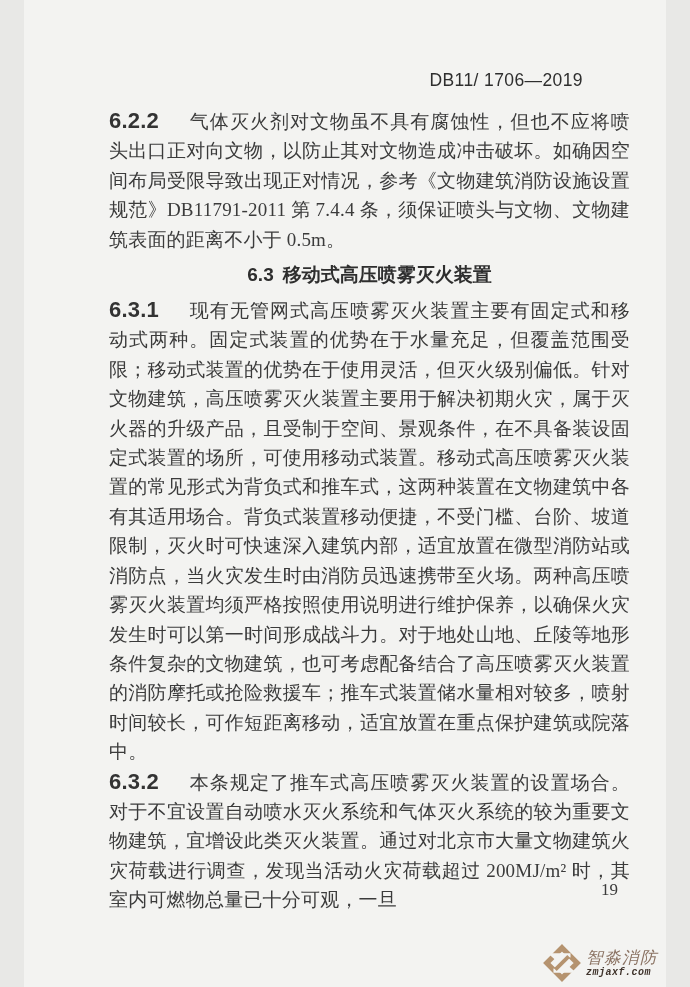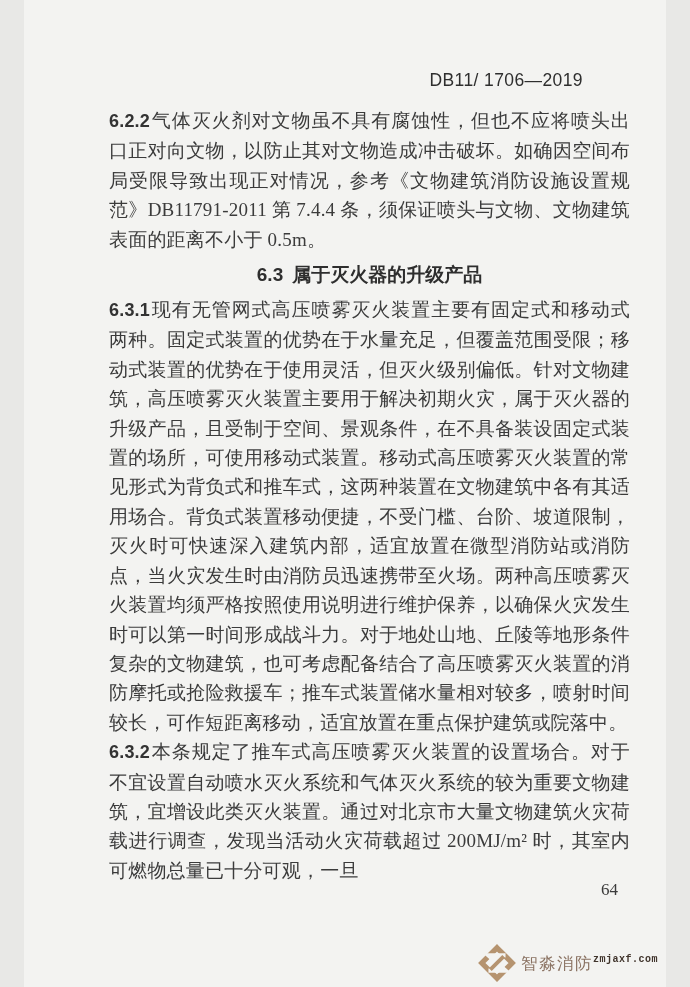--- a/index.html
+++ b/index.html
@@ -19,40 +19,40 @@
   }
   .content{position:absolute;left:85px;top:106px;width:521px;}
   .body-para{
     margin:0;
     font-size:19px;line-height:29.4px;
     text-align:justify;text-justify:inter-character;
     letter-spacing:.2px;
   }
   .clause-num{
     font-family:"Liberation Sans","DejaVu Sans",sans-serif;
-    font-weight:bold;font-size:18px;color:#333;
-    margin-right:1px;
+    font-weight:bold;font-size:22px;color:#333;
+    margin-right:30px;
   }
   .section-heading{
     margin:8px 0 7px;
     text-align:center;
     font-family:"Liberation Sans","DejaVu Sans",sans-serif;
     font-weight:bold;font-size:19px;color:#2e2e2e;
   }
   .section-heading .heading-num{margin-right:9px;}
   .page-number{
     position:absolute;top:880px;left:577px;
     font-size:17px;color:#3b3b3b;
   }
   .watermark{
     position:absolute;right:8px;bottom:5px;
     display:flex;align-items:center;gap:5px;
   }
   .wm-icon{width:38px;height:38px;flex:0 0 auto;}
-  .wm-text{display:flex;line-height:1.15;}
+  .wm-text{display:flex;flex-direction:column;line-height:1.15;font-style:italic;}
   .wm-brand{
     font-family:"Liberation Sans","DejaVu Sans",sans-serif;
     font-size:16.5px;color:#8b7363;letter-spacing:1.5px;
   }
   .wm-domain{
     font-family:"Liberation Mono","DejaVu Sans Mono",monospace;
     font-size:10px;font-weight:bold;color:#40342c;letter-spacing:.5px;
   }
 </style>
 </head>
@@ -63,34 +63,34 @@
   <div class="doc-header">DB11/ 1706—2019</div>
 
   <div class="content">
 
 
     <p class="body-para">
       <span class="clause-num">6.2.2</span><span>气体灭火剂对文物虽不具有腐蚀性，但也不应将喷头出口正对向文物，以防止其对文物造成冲击破坏。如确因空间布局受限导致出现正对情况，参考《文物建筑消防设施设置规范》DB11791-2011 第 7.4.4 条，须保证喷头与文物、文物建筑表面的距离不小于 0.5m。</span>
     </p>
 
     <h2 class="section-heading">
-      <span class="heading-num">6.3</span><span>属于灭火器的升级产品</span>
+      <span class="heading-num">6.3</span><span>移动式高压喷雾灭火装置</span>
     </h2>
 
     <p class="body-para">
       <span class="clause-num">6.3.1</span><span>现有无管网式高压喷雾灭火装置主要有固定式和移动式两种。固定式装置的优势在于水量充足，但覆盖范围受限；移动式装置的优势在于使用灵活，但灭火级别偏低。针对文物建筑，高压喷雾灭火装置主要用于解决初期火灾，属于灭火器的升级产品，且受制于空间、景观条件，在不具备装设固定式装置的场所，可使用移动式装置。移动式高压喷雾灭火装置的常见形式为背负式和推车式，这两种装置在文物建筑中各有其适用场合。背负式装置移动便捷，不受门槛、台阶、坡道限制，灭火时可快速深入建筑内部，适宜放置在微型消防站或消防点，当火灾发生时由消防员迅速携带至火场。两种高压喷雾灭火装置均须严格按照使用说明进行维护保养，以确保火灾发生时可以第一时间形成战斗力。对于地处山地、丘陵等地形条件复杂的文物建筑，也可考虑配备结合了高压喷雾灭火装置的消防摩托或抢险救援车；推车式装置储水量相对较多，喷射时间较长，可作短距离移动，适宜放置在重点保护建筑或院落中。</span>
     </p>
 
     <p class="body-para">
       <span class="clause-num">6.3.2</span><span>本条规定了推车式高压喷雾灭火装置的设置场合。对于不宜设置自动喷水灭火系统和气体灭火系统的较为重要文物建筑，宜增设此类灭火装置。通过对北京市大量文物建筑火灾荷载进行调查，发现当活动火灾荷载超过 200MJ/m² 时，其室内可燃物总量已十分可观，一旦</span>
     </p>
 
   </div>
 
-  <div class="page-number">64</div>
+  <div class="page-number">19</div>
 
   <div class="watermark">
     <svg class="wm-icon" viewBox="0 0 40 40" aria-hidden="true">
       <path d="M20 4 L36 20 L20 36 L4 20 Z" fill="none" stroke="#b5936f" stroke-width="5.5"></path>
       <path d="M29 12 L11 12 L29 28 L11 28" fill="none" stroke="#f3f3f1" stroke-width="4.5"></path>
       <path d="M27 13 L13 27" fill="none" stroke="#b5936f" stroke-width="4"></path>
     </svg>
     <div class="wm-text">
       <span class="wm-brand">智淼消防</span>
       <span class="wm-domain">zmjaxf.com</span>

